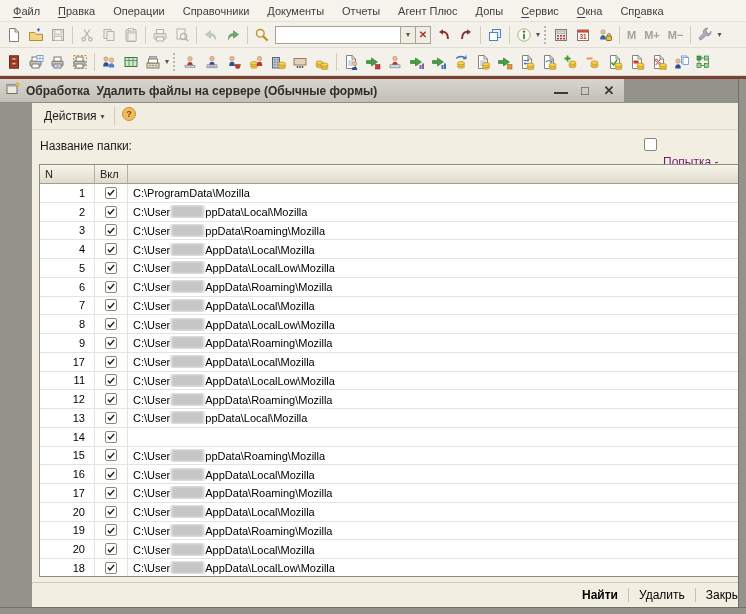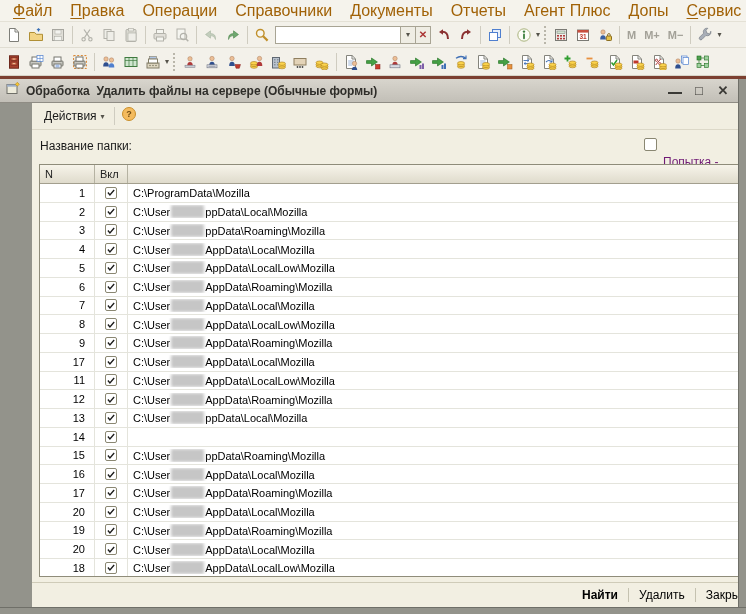--- a/index.html
+++ b/index.html
@@ -8,21 +8,21 @@
     position:relative; width:746px; height:614px; overflow:hidden;
     font-family:"Liberation Sans", sans-serif; background:#93938B;
     -webkit-font-smoothing:antialiased;
   }
   
   .menubar {
     position:absolute; left:0; top:0; width:746px; height:22px;
     background:#F5F3EC; border-bottom:1px solid #E4E1D6;
     display:flex; align-items:center; padding-left:4px;
   }
-  .menu-item { font-size:16px; color:#a16207; padding:2px 9px; cursor:default; white-space:nowrap; }
+  .menu-item { font-size:11px; color:#404040; padding:2px 9px; cursor:default; white-space:nowrap; }
   .menu-item u { text-underline-offset:2px; }
   .toolbar {
     position:absolute; left:0; width:746px; background:#F3F1EA;
     display:flex; align-items:center; padding-left:3px;
   }
   #toolbar1 { top:22px; height:26px; border-bottom:1px solid #E0DDD2; }
   #toolbar2 { top:48px; height:28px; border-bottom:1px solid #D8D5C9; }
   .tbtn {
     width:22px; height:22px; display:flex; align-items:center; justify-content:center;
     border-radius:2px; flex:0 0 auto;
@@ -37,21 +37,21 @@
   .searchbox input {
     width:126px; height:18px; border:1px solid #A8A494; background:#fff;
     font-size:11px; padding:0 3px; font-family:"Liberation Sans",sans-serif;
   }
   .sb-btn { width:15px; height:18px; border:1px solid #A8A494; border-left:none;
     background:#EFEDE4; font-size:8px; color:#55534B; display:flex; align-items:center; justify-content:center; }
   .sb-btn.clear { font-size:10px; color:#A33; font-weight:bold; }
   
   .maroon-bar { position:absolute; left:0; top:76px; width:746px; height:3px; background:#7C4031; }
   .titlebar {
-    position:absolute; left:0; top:79px; width:738px; height:24px;
+    position:absolute; left:0; top:79px; width:624px; height:24px;
     background:linear-gradient(#D8D5CD,#C2BFB7); border-bottom:1px solid #8F8C84;
     display:flex; align-items:center; padding:0 8px 0 5px;
   }
   .titlebar .wtitle { font-size:12px; font-weight:bold; color:#2E2D29; margin-left:5px; white-space:pre; }
   .win-controls { margin-left:auto; display:flex; gap:10px; }
   .win-controls span { font-size:13px; font-weight:bold; color:#3A3935; width:14px; text-align:center; cursor:default; line-height:14px; }
   .win-frame-right { position:absolute; left:738px; top:79px; width:8px; height:535px;
     background:#93938B; border-left:1px solid #6F6F68; }
   .win-frame-bottom { position:absolute; left:0; top:607px; width:746px; height:7px;
     background:#93938B; border-top:1px solid #6F6F68; }

